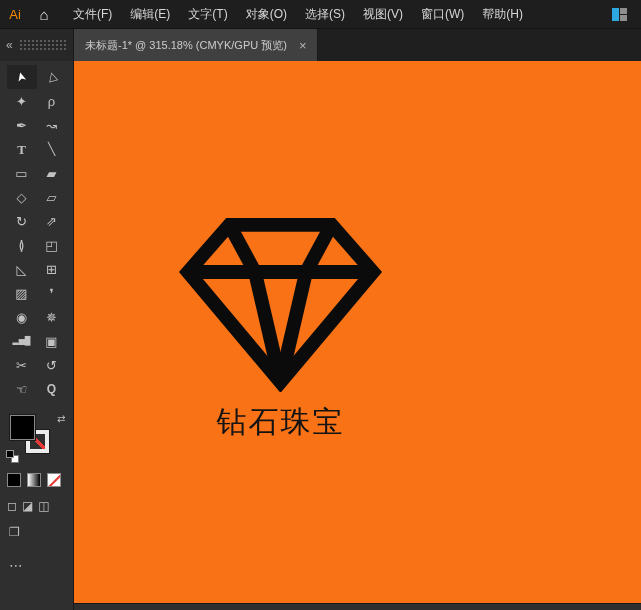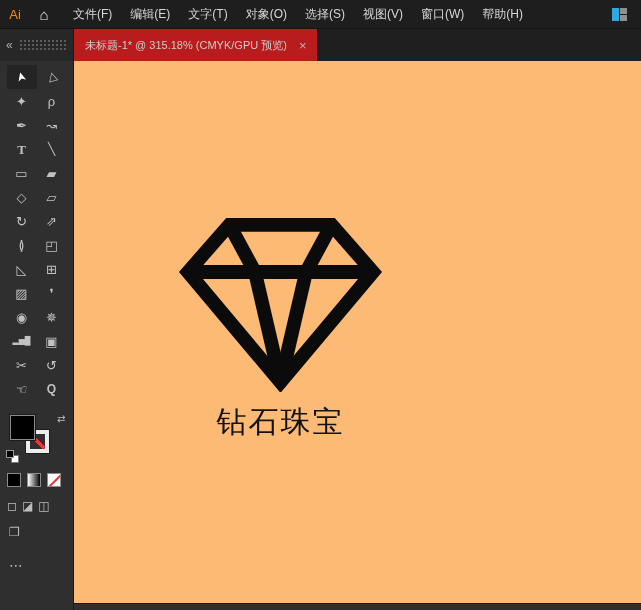--- a/index.html
+++ b/index.html
@@ -51,23 +51,23 @@
   .stype-none{background:#ffffff;position:relative;overflow:hidden}
   .stype-none::after{content:"";position:absolute;left:-2px;top:5px;width:20px;height:2px;background:#e53935;transform:rotate(-45deg)}
   
   .drawing-modes{display:flex;gap:5px;margin:12px 0 0 7px;color:#bdbdbd;font-size:12px}
   .drawing-modes .dmode{cursor:default}
   .screen-mode{margin:12px 0 0 9px;color:#bdbdbd;font-size:12px}
   .edit-toolbar{margin:18px 0 0 9px;color:#bdbdbd;font-size:14px;letter-spacing:1px}
   
   .doc-area{flex:1;display:flex;flex-direction:column;min-width:0}
   .tab-strip{height:32px;background:#1f1f1f;display:flex;align-items:stretch}
-  .doc-tab{display:flex;align-items:center;gap:12px;background:#b91c1c;color:#cccccc;font-size:11px;padding:0 11px;border-right:1px solid #171717}
+  .doc-tab{display:flex;align-items:center;gap:12px;background:#404040;color:#cccccc;font-size:11px;padding:0 11px;border-right:1px solid #171717}
   .tab-close{color:#b5b5b5;font-size:13px;line-height:1;cursor:default}
-  .canvas{flex:1;background:#fdba74;position:relative;overflow:hidden}
+  .canvas{flex:1;background:#f97316;position:relative;overflow:hidden}
   .artwork{position:absolute;left:104px;top:150px;width:205px;text-align:center}
   .artwork svg{display:block;margin:0 auto}
   .logo-label{margin-top:10px;font-size:30px;color:#131313;letter-spacing:2px;white-space:nowrap}
   .bottom-strip{height:7px;background:#2f2f2f;border-top:1px solid #181818}
 </style>
 </head>
 <body>
 
 <div class="menubar">
   <span class="app-logo">Ai</span>

